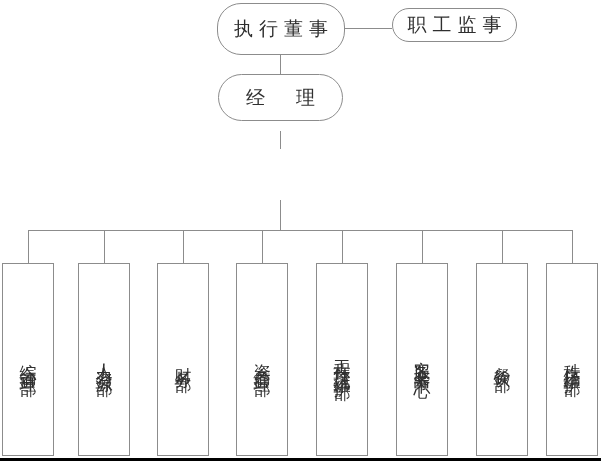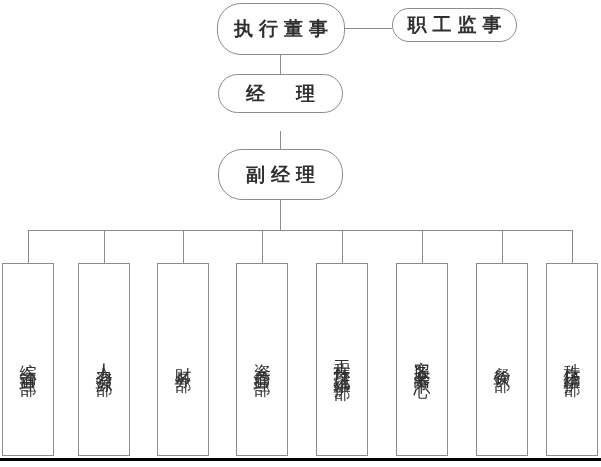--- a/index.html
+++ b/index.html
@@ -19,21 +19,20 @@
     display:flex;
     align-items:center;
     justify-content:center;
   }
   .rounded{
     border-radius:24px;
     font-size:19px;
     letter-spacing:6px;
     text-indent:6px;
     white-space:nowrap;
-    font-weight:bold;
   }
   .vert{
     font-size:17px;
     writing-mode:vertical-rl;
     text-orientation:upright;
     letter-spacing:4px;
     line-height:1;
   }
   .hline,.vline{position:absolute;background:var(--line,#8c8c8c);}
   .hline{height:1px;}
@@ -61,23 +60,22 @@
   <div class="vline" style="left:262px;top:231px;height:32px;"></div>
   <div class="vline" style="left:342px;top:231px;height:32px;"></div>
   <div class="vline" style="left:422px;top:231px;height:32px;"></div>
   <div class="vline" style="left:502px;top:231px;height:32px;"></div>
   <div class="vline" style="left:572px;top:231px;height:32px;"></div>
 
   <div class="node rounded" style="left:217px;top:3px;width:128px;height:52px;">执行董事</div>
 
   <div class="node rounded" style="left:392px;top:8px;width:125px;height:34px;">职工监事</div>
 
-  <div class="node rounded" style="left:218px;top:74px;width:125px;height:39px;">经　理</div>
+  <div class="node rounded" style="left:218px;top:74px;width:125px;height:47px;">经　理</div>
 
-  <div class="node rounded" style="left:218px;top:149px;width:125px;height:51px;">副经理</div>
 
   <div class="node vert" style="left:2px;top:263px;width:52px;height:193px;">综合管理部</div>
 
   <div class="node vert" style="left:78px;top:263px;width:52px;height:193px;">人力资源部</div>
 
   <div class="node vert" style="left:157px;top:263px;width:52px;height:193px;">财务部</div>
 
   <div class="node vert" style="left:236px;top:263px;width:52px;height:193px;">资产管理部</div>
 
   <div class="node vert" style="left:316px;top:263px;width:52px;height:193px;">工程环境维护部</div>

